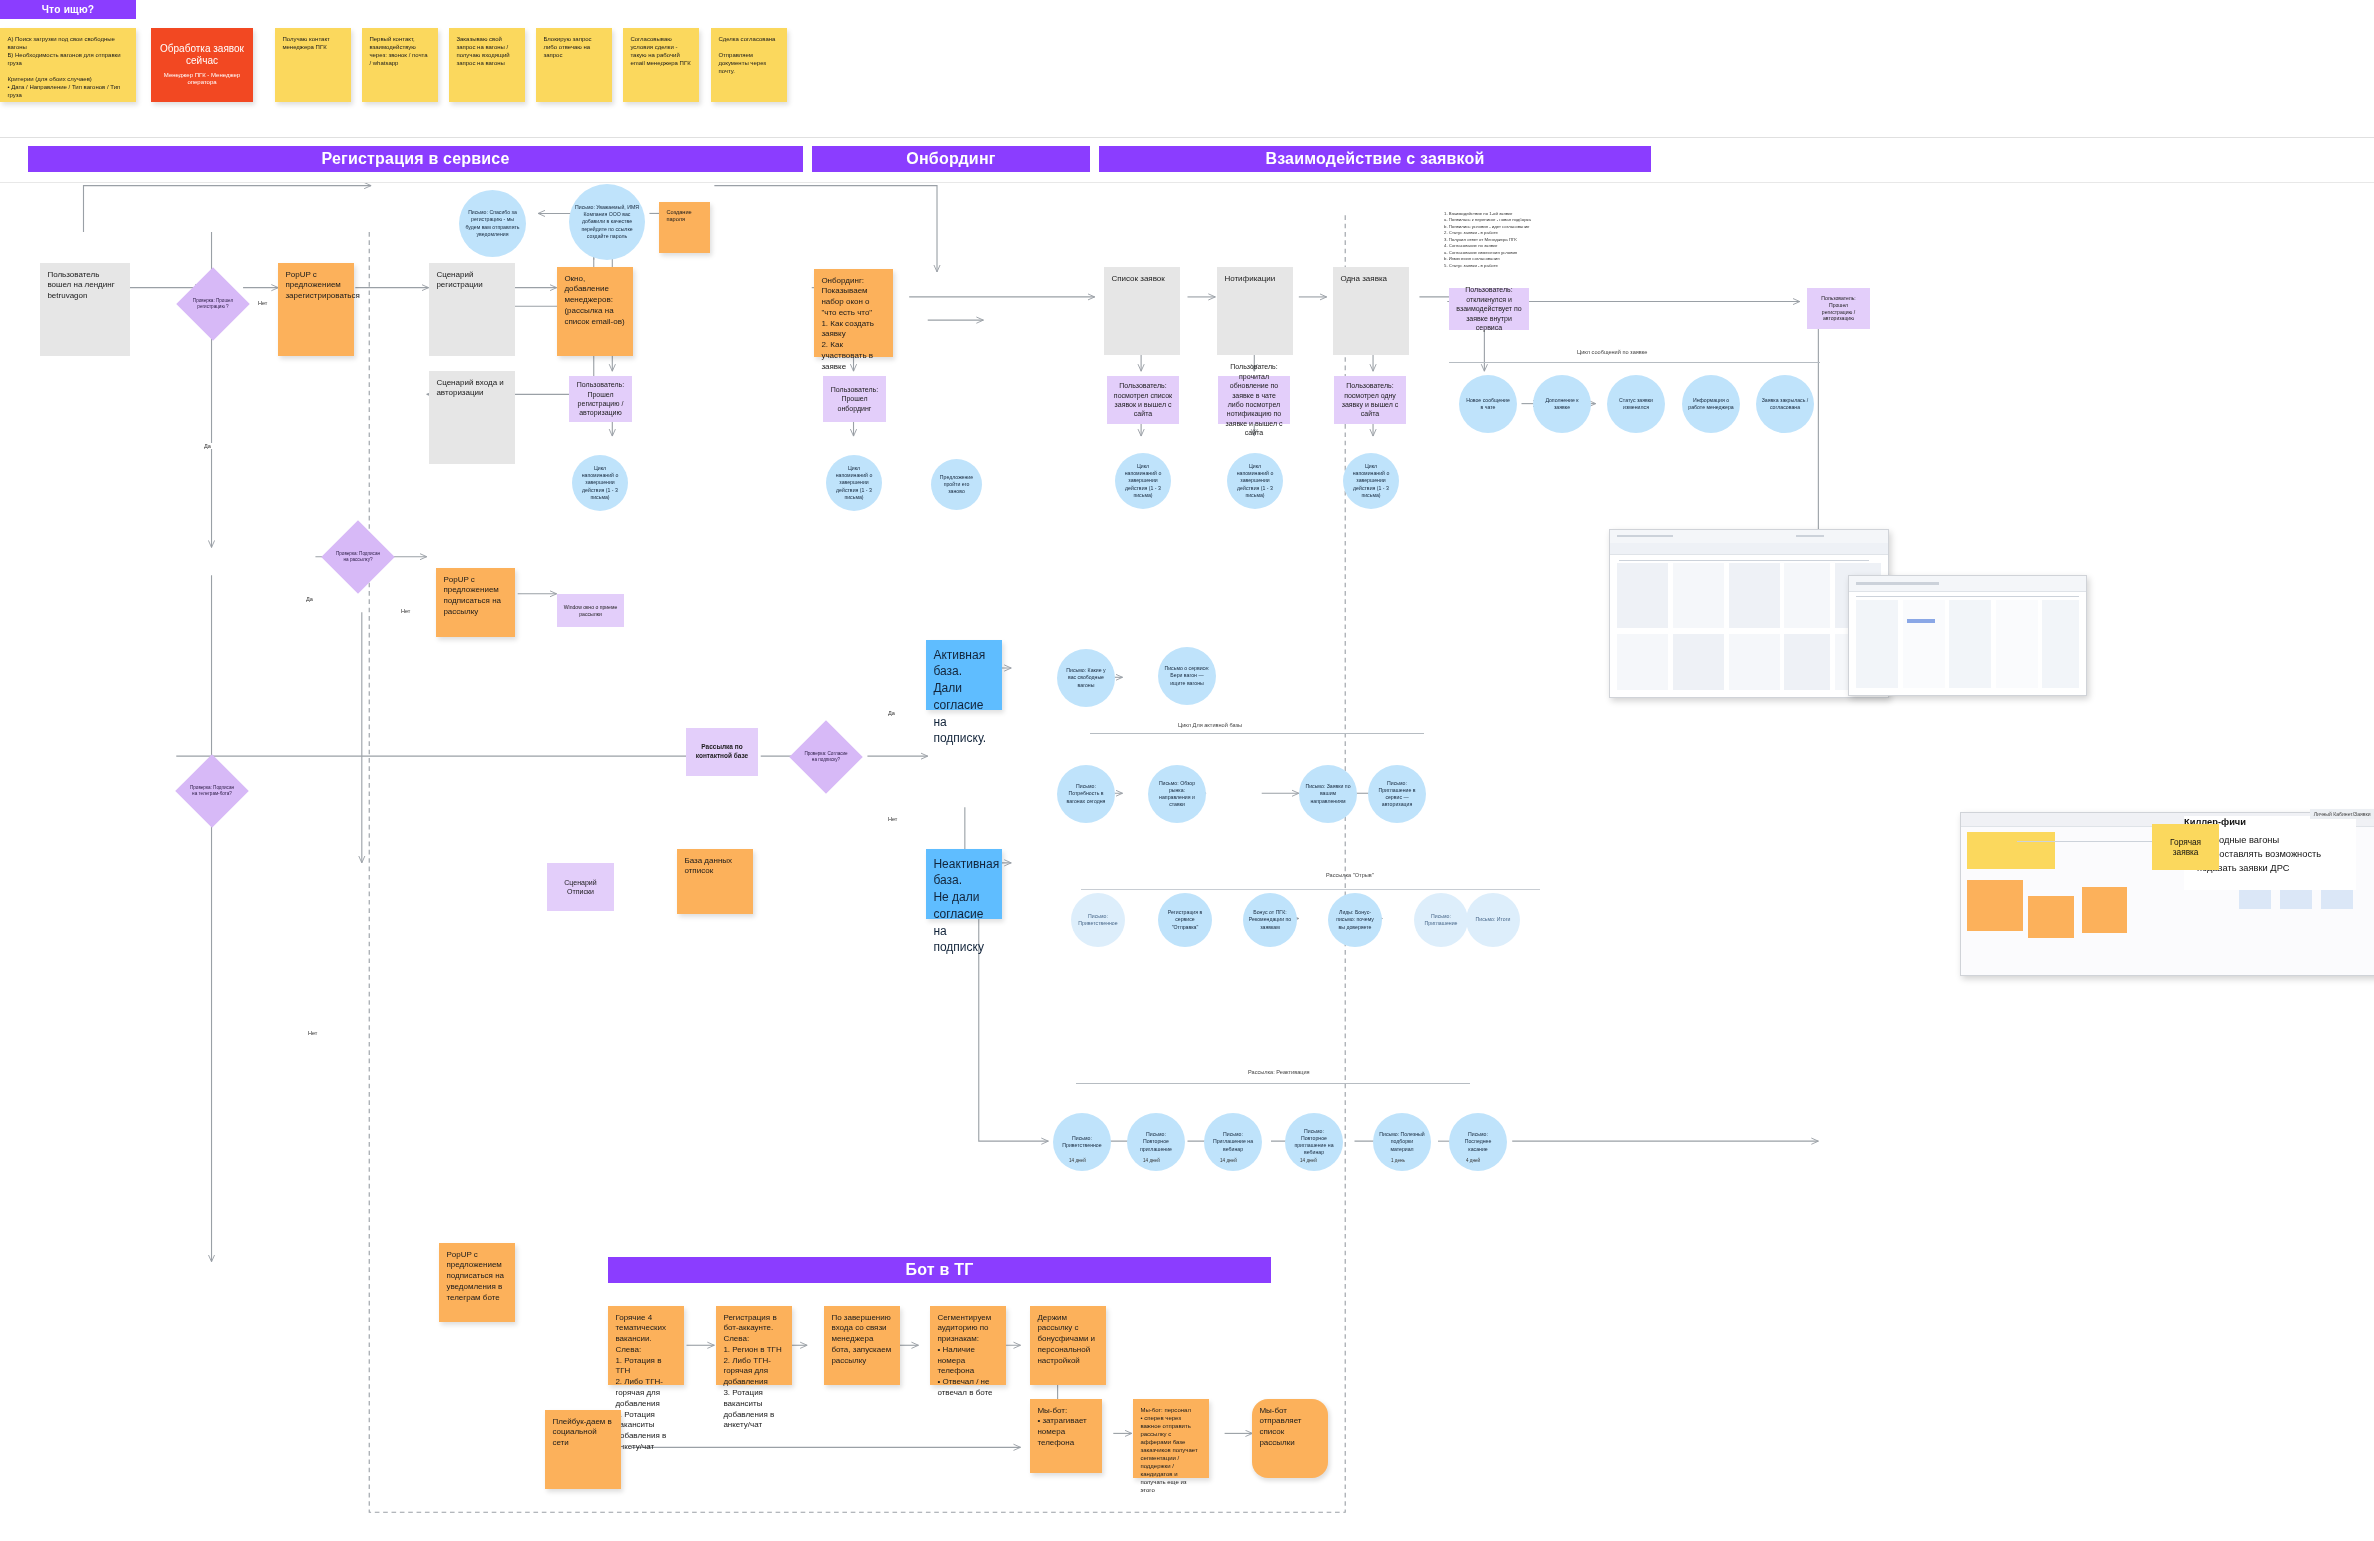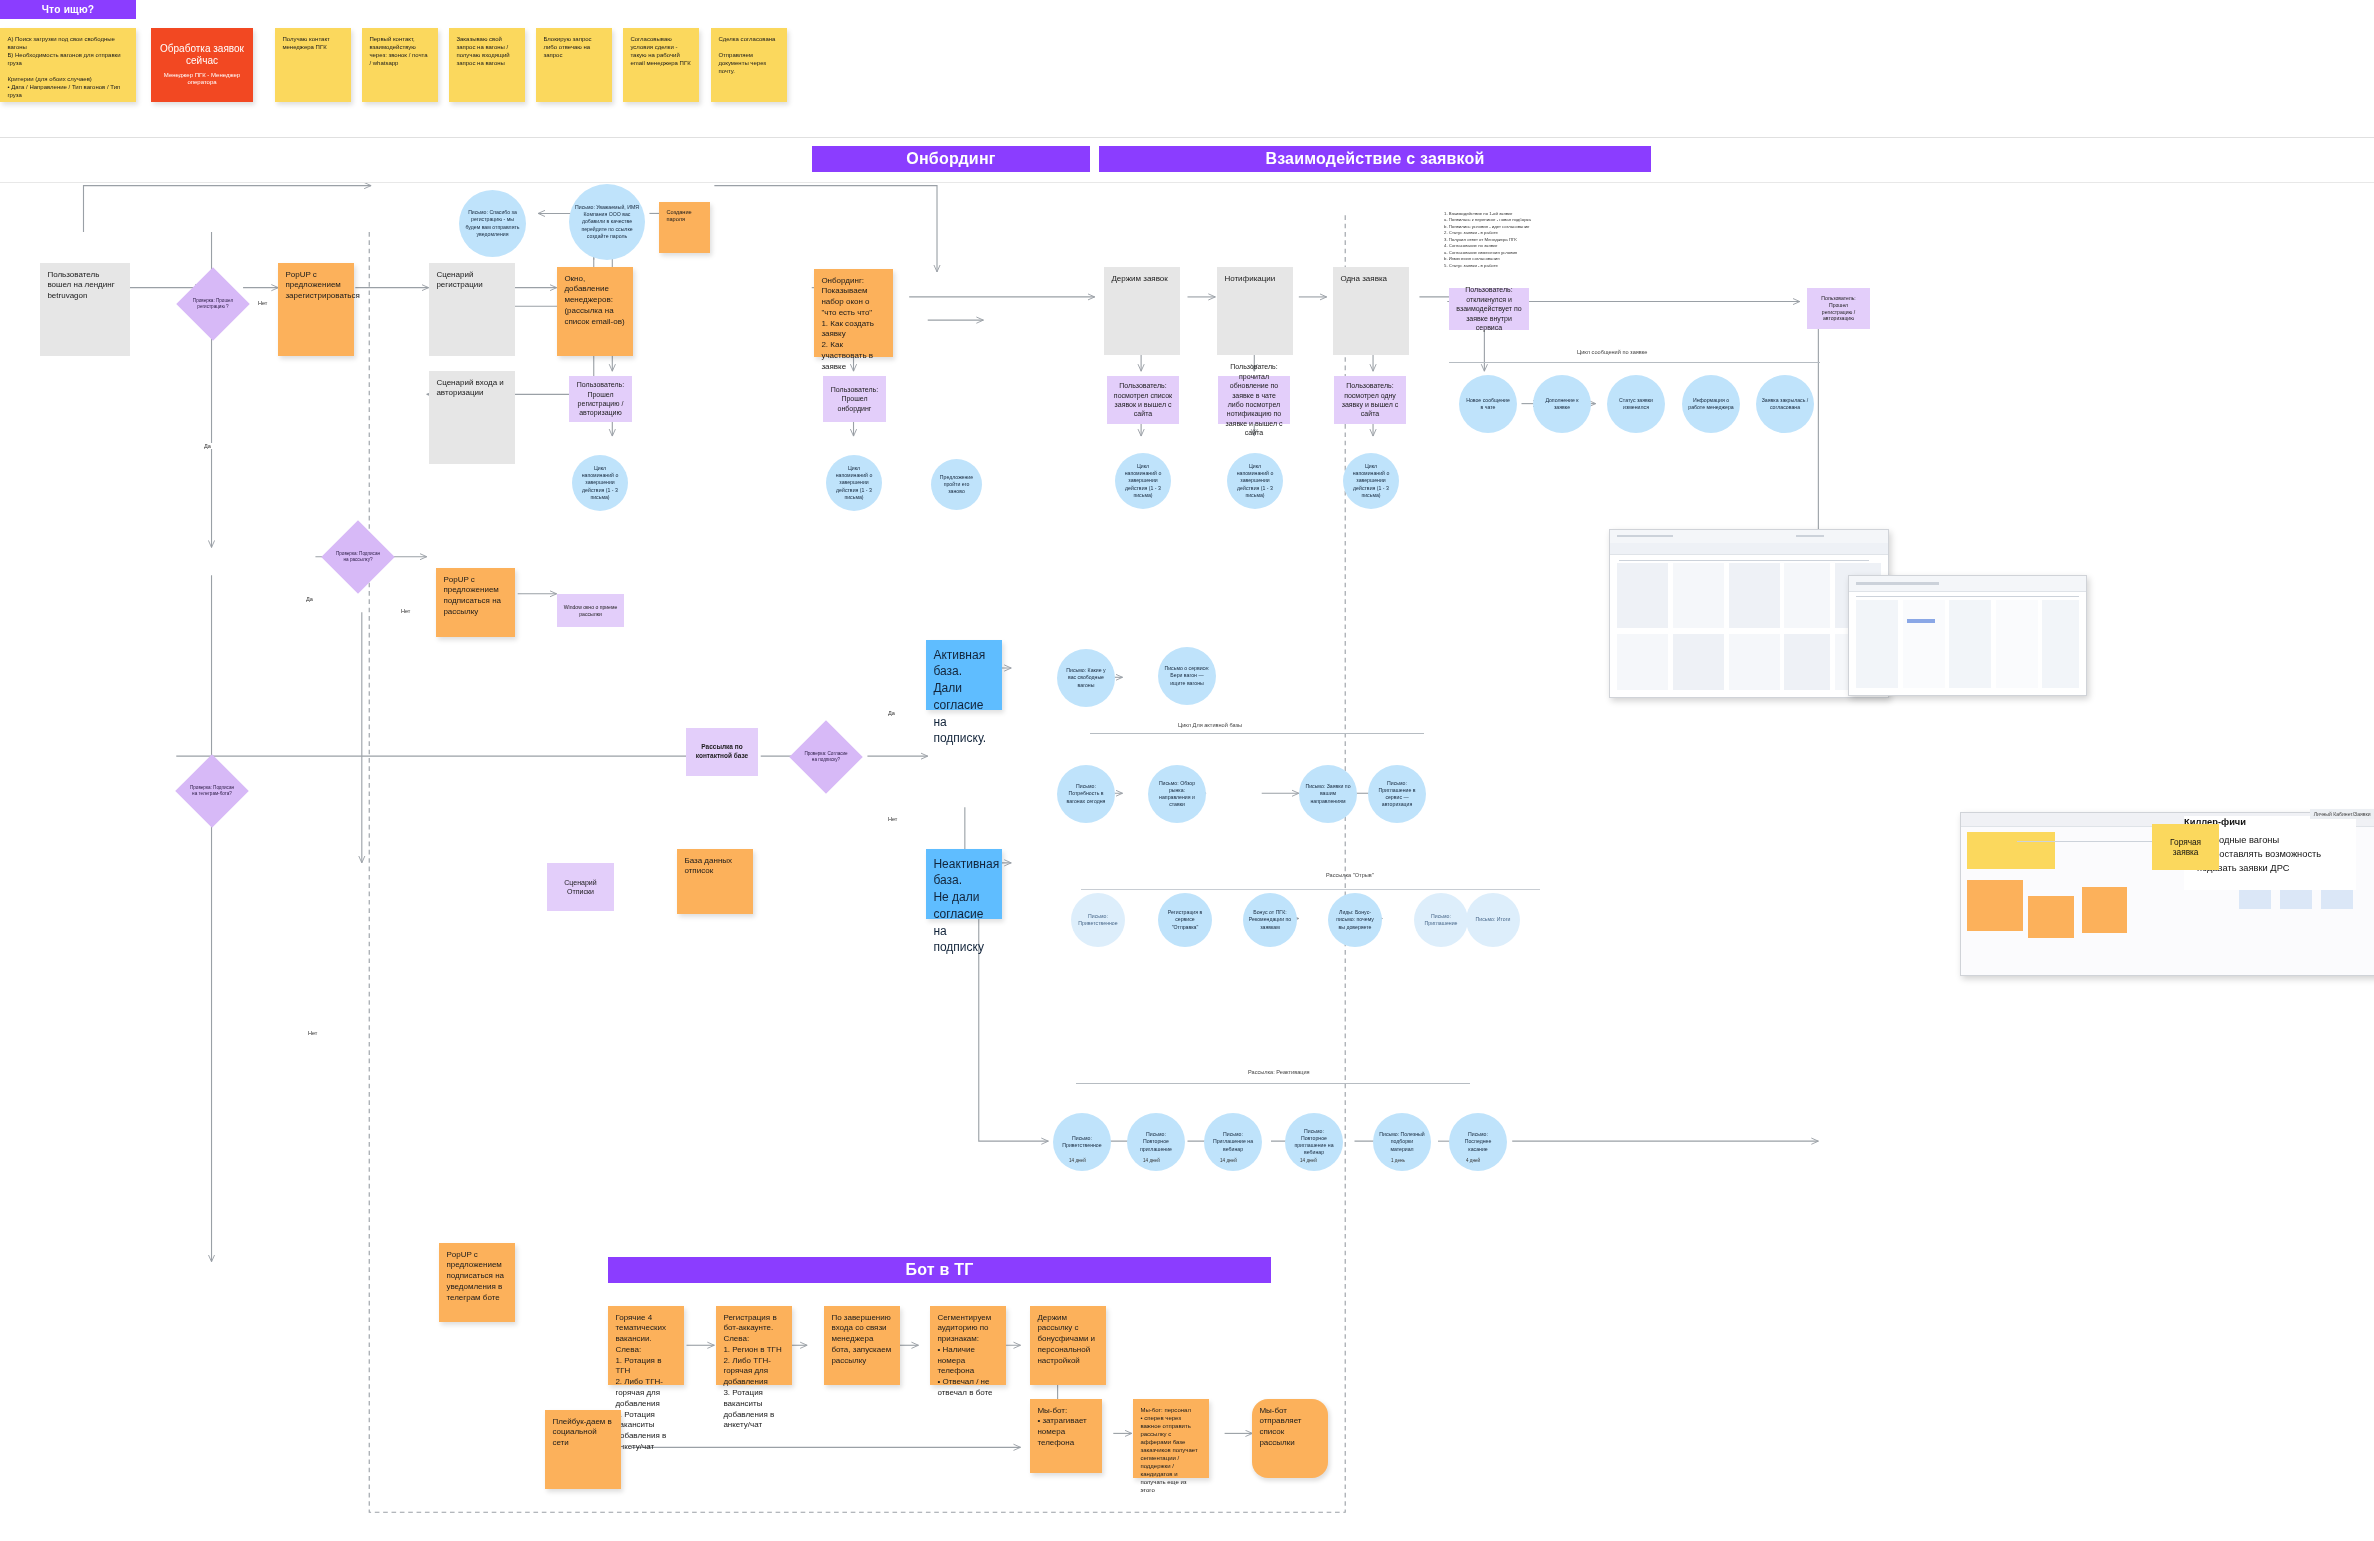--- a/index.html
+++ b/index.html
@@ -158,20 +158,23 @@
   <div class="abs note" style="left:362px;top:28px;width:76px;height:74px;white-space:pre-line;font-size:6px;">Первый контакт, взаимодействую через: звонок / почта / whatsapp</div>
   <div class="abs note" style="left:449px;top:28px;width:76px;height:74px;white-space:pre-line;font-size:6px;">Заказываю свой запрос на вагоны / получаю входящий запрос на вагоны</div>
   <div class="abs note" style="left:536px;top:28px;width:76px;height:74px;white-space:pre-line;font-size:6px;">Блокирую запрос либо отвечаю на запрос</div>
   <div class="abs note" style="left:623px;top:28px;width:76px;height:74px;white-space:pre-line;font-size:6px;">Согласовываю условия сделки - такую на рабочий email менеджера ПГК</div>
   <div class="abs note" style="left:711px;top:28px;width:76px;height:74px;white-space:pre-line;font-size:6px;">Сделка согласована
 
 Отправляем документы через почту.</div>
 
   <div class="abs" style="left:0;top:137px;width:2375px;height:0.9px;background:#e0e0e0;"></div>
 
+  <div class="abs banner" style="left:28px;top:146px;width:775px;height:26px;">
+    <span>Регистрация в сервисе</span>
+  </div>
   <div class="abs banner" style="left:812px;top:146px;width:278px;height:26px;">
     <span>Онбординг</span>
   </div>
   <div class="abs banner" style="left:1099px;top:146px;width:552px;height:26px;">
     <span>Взаимодействие с заявкой</span>
   </div>
   <div class="abs banner" style="left:608px;top:1257px;width:663px;height:26px;">
     <span>Бот в ТГ</span>
   </div>
   <div class="abs" style="left:0;top:182px;width:2375px;height:0.9px;background:#e8e8e8;"></div>
@@ -222,21 +225,21 @@
   <div class="abs orange" style="left:677px;top:849px;width:76px;height:65px;">База данных отписок</div>
 
   <div class="abs orange" style="left:814px;top:269px;width:79px;height:88px;white-space:pre-line;">Онбординг:
 Показываем набор окон о "что есть что"
  1. Как создать заявку
  2. Как участвовать в заявке</div>
   <div class="abs lilac" style="left:823px;top:376px;width:63px;height:46px;">Пользователь: Прошел онбординг</div>
   <div class="abs circle" style="left:826px;top:455px;width:56px;height:56px;">Цикл напоминаний о завершении действия (1 - 3 письма)</div>
   <div class="abs circle" style="left:931px;top:459px;width:51px;height:51px;">Предложение пройти его заново</div>
 
-  <div class="abs gray" style="left:1104px;top:267px;width:76px;height:88px;">Держим заявок</div>
+  <div class="abs gray" style="left:1104px;top:267px;width:76px;height:88px;">Список заявок</div>
   <div class="abs gray" style="left:1217px;top:267px;width:76px;height:88px;">Нотификации</div>
   <div class="abs gray" style="left:1333px;top:267px;width:76px;height:88px;">Одна заявка</div>
 
   <div class="abs lilac" style="left:1107px;top:376px;width:72px;height:48px;">Пользователь: посмотрел список заявок и вышел с сайта</div>
   <div class="abs lilac" style="left:1218px;top:376px;width:72px;height:48px;">Пользователь: прочитал обновление по заявке в чате либо посмотрел нотификацию по заявке и вышел с сайта</div>
   <div class="abs lilac" style="left:1334px;top:376px;width:72px;height:48px;">Пользователь: посмотрел одну заявку и вышел с сайта</div>
 
   <div class="abs circle" style="left:1115px;top:453px;width:56px;height:56px;">Цикл напоминаний о завершении действия (1 - 3 письма)</div>
   <div class="abs circle" style="left:1227px;top:453px;width:56px;height:56px;">Цикл напоминаний о завершении действия (1 - 3 письма)</div>
   <div class="abs circle" style="left:1343px;top:453px;width:56px;height:56px;">Цикл напоминаний о завершении действия (1 - 3 письма)</div>

